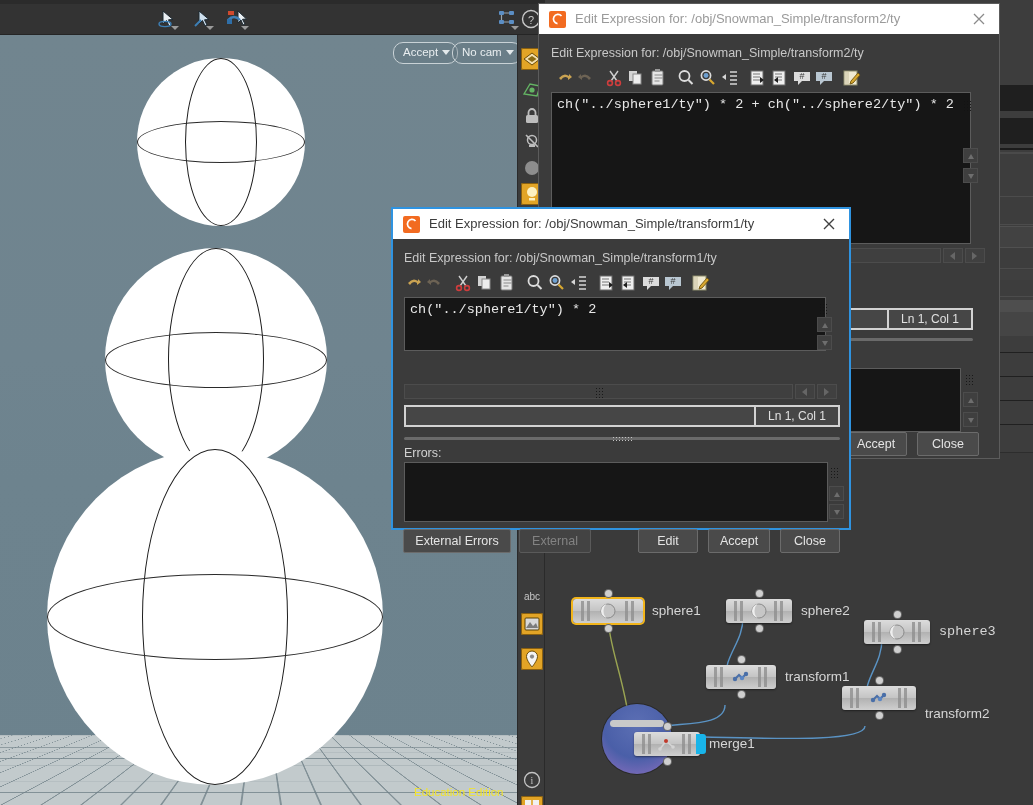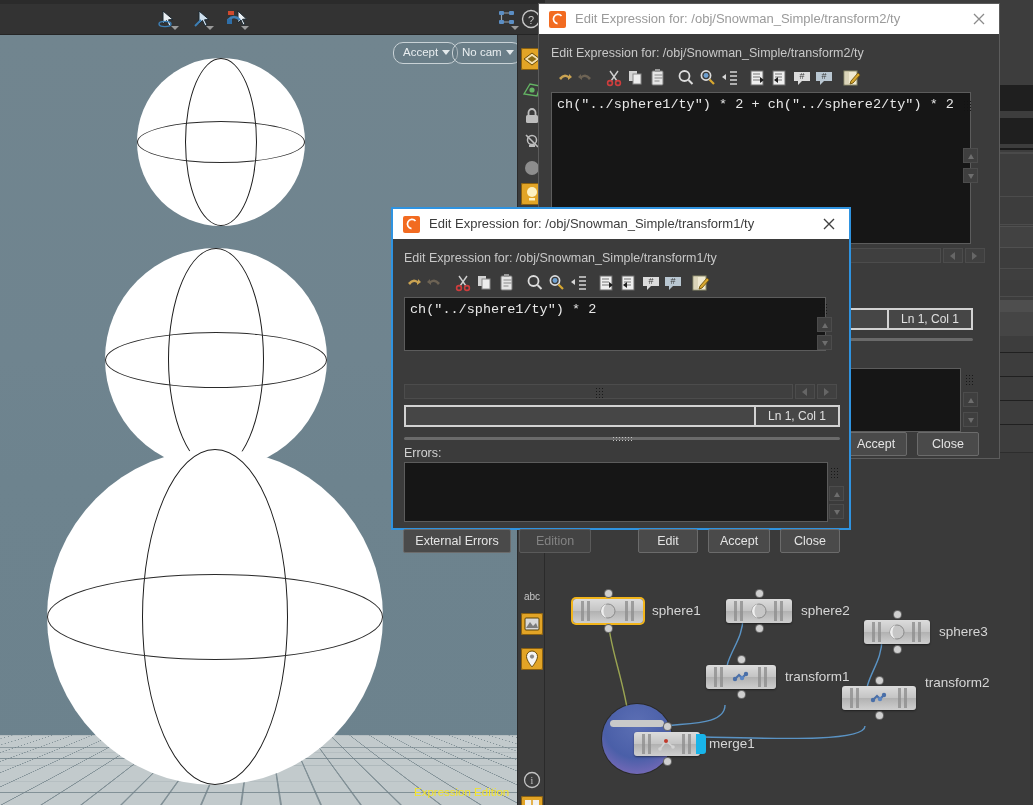--- a/index.html
+++ b/index.html
@@ -180,21 +180,21 @@
     </div>
 
     <div class="vp-pill" style="left:393px;top:7px;">
       <span>Accept</span><i class="cr"></i>
     </div>
     <div class="vp-pill" style="left:452px;top:7px;">
       <span>No cam</span><i class="cr"></i>
     </div>
   </div>
 
-  <div class="edu">Expression Edition</div>
+  <div class="edu">Education Edition</div>
 
   <div class="topbar">
     <div class="tb-strip"></div>
 
     <div class="tb-ico" style="left:155px;">
       <svg width="26" height="22" viewBox="0 0 26 22">
         <path d="M8 3 L8 16 L11.5 12.5 L14 18 L16 17 L13.5 11.8 L18 11.5 Z" fill="#e9eef2" stroke="#1d2a33" stroke-width="1"></path>
         <ellipse cx="10" cy="16" rx="6" ry="2.6" fill="none" stroke="#3d7fb5" stroke-width="1.4"></ellipse>
       </svg>
       <i class="tb-caret" style="left:16px;top:18px;"></i>
@@ -378,21 +378,21 @@
           <div class="slot" style="left:14px;"></div>
           <div class="slot" style="left:48px;"></div>
           <div class="slot" style="left:54px;"></div>
           <div class="glyph"><svg width="24" height="18" viewBox="0 0 24 18">
               <circle cx="12" cy="9" r="7" fill="#c6c6c6" stroke="#8a8a8a"></circle>
               <path d="M12 2 a7 7 0 0 0 0 14 a4.5 7 0 0 1 0 -14" fill="#efefef"></path>
             </svg></div>
         </div>
         <div class="port" style="left: 348.5px; top: 158px;"></div>
         <div class="port" style="left: 348.5px; top: 193px;"></div>
-        <div class="nlabel" style="left: 394px; top: 171px;">sphere3</div>
+        <div class="nlabel" style="left: 394px; top: 171px; font-family: Liberation Mono, monospace;">sphere3</div>
         <div class="node" style="left: 161px; top: 212px; width: 70px;">
           <div class="slot" style="left:8px;"></div>
           <div class="slot" style="left:14px;"></div>
           <div class="slot" style="left:52px;"></div>
           <div class="slot" style="left:58px;"></div>
           <div class="glyph"><svg width="24" height="18" viewBox="0 0 24 18">
               <path d="M6 11 l4-4 3 3 4-4" stroke="#4a6fa8" stroke-width="2" fill="none"></path>
               <circle cx="6" cy="11" r="2.2" fill="#4a6fa8"></circle>
               <circle cx="13" cy="10" r="2.2" fill="#5b86c4"></circle>
               <circle cx="17" cy="6" r="2.2" fill="#4a6fa8"></circle>
@@ -408,21 +408,21 @@
           <div class="slot" style="left:62px;"></div>
           <div class="glyph"><svg width="24" height="18" viewBox="0 0 24 18">
               <path d="M6 11 l4-4 3 3 4-4" stroke="#4a6fa8" stroke-width="2" fill="none"></path>
               <circle cx="6" cy="11" r="2.2" fill="#4a6fa8"></circle>
               <circle cx="13" cy="10" r="2.2" fill="#5b86c4"></circle>
               <circle cx="17" cy="6" r="2.2" fill="#4a6fa8"></circle>
             </svg></div>
         </div>
         <div class="port" style="left: 330.5px; top: 224px;"></div>
         <div class="port" style="left: 330.5px; top: 259px;"></div>
-        <div class="nlabel" style="left: 380px; top: 222px;">transform2</div>
+        <div class="nlabel" style="left: 380px; top: 253px;">transform2</div>
         <div class="dispflag" style="left: 57px; top: 251px; width: 70px; height: 70px;">
           <div class="bar" style="top:16px;"></div>
         </div>
         <div class="node" style="left: 89px; top: 279px; width: 66px;">
           <div class="slot" style="left:8px;"></div>
           <div class="slot" style="left:14px;"></div>
           <div class="slot" style="left:48px;"></div>
           <div class="slot" style="left:54px;"></div>
           <div class="glyph"><svg width="24" height="18" viewBox="0 0 24 18">
               <path d="M5 14 L11 6 L18 12" stroke="#d4d4d4" stroke-width="1.6" fill="none"></path>
@@ -671,20 +671,20 @@
       </div>
       <div class="grip" style="left:437px;top:228px;"></div>
       <div class="arrowbtn" style="left:436px;top:247px;">
           <i class="up"></i>
         </div>
       <div class="arrowbtn" style="left:436px;top:265px;">
           <i class="dn"></i>
         </div>
 
       <div class="btn" style="left:10px;top:290px;width:108px;">External Errors</div>
-      <div class="btn dis" style="left:126px;top:290px;width:72px;">Edition</div>
+      <div class="btn dis" style="left:126px;top:290px;width:72px;">External</div>
       <div class="btn" style="left:245px;top:290px;width:60px;">Edit</div>
       <div class="btn" style="left:315px;top:290px;width:62px;">Accept</div>
       <div class="btn" style="left:387px;top:290px;width:60px;">Close</div>
     </div>
   </div>
 
 </div>
 
 </body></html>

